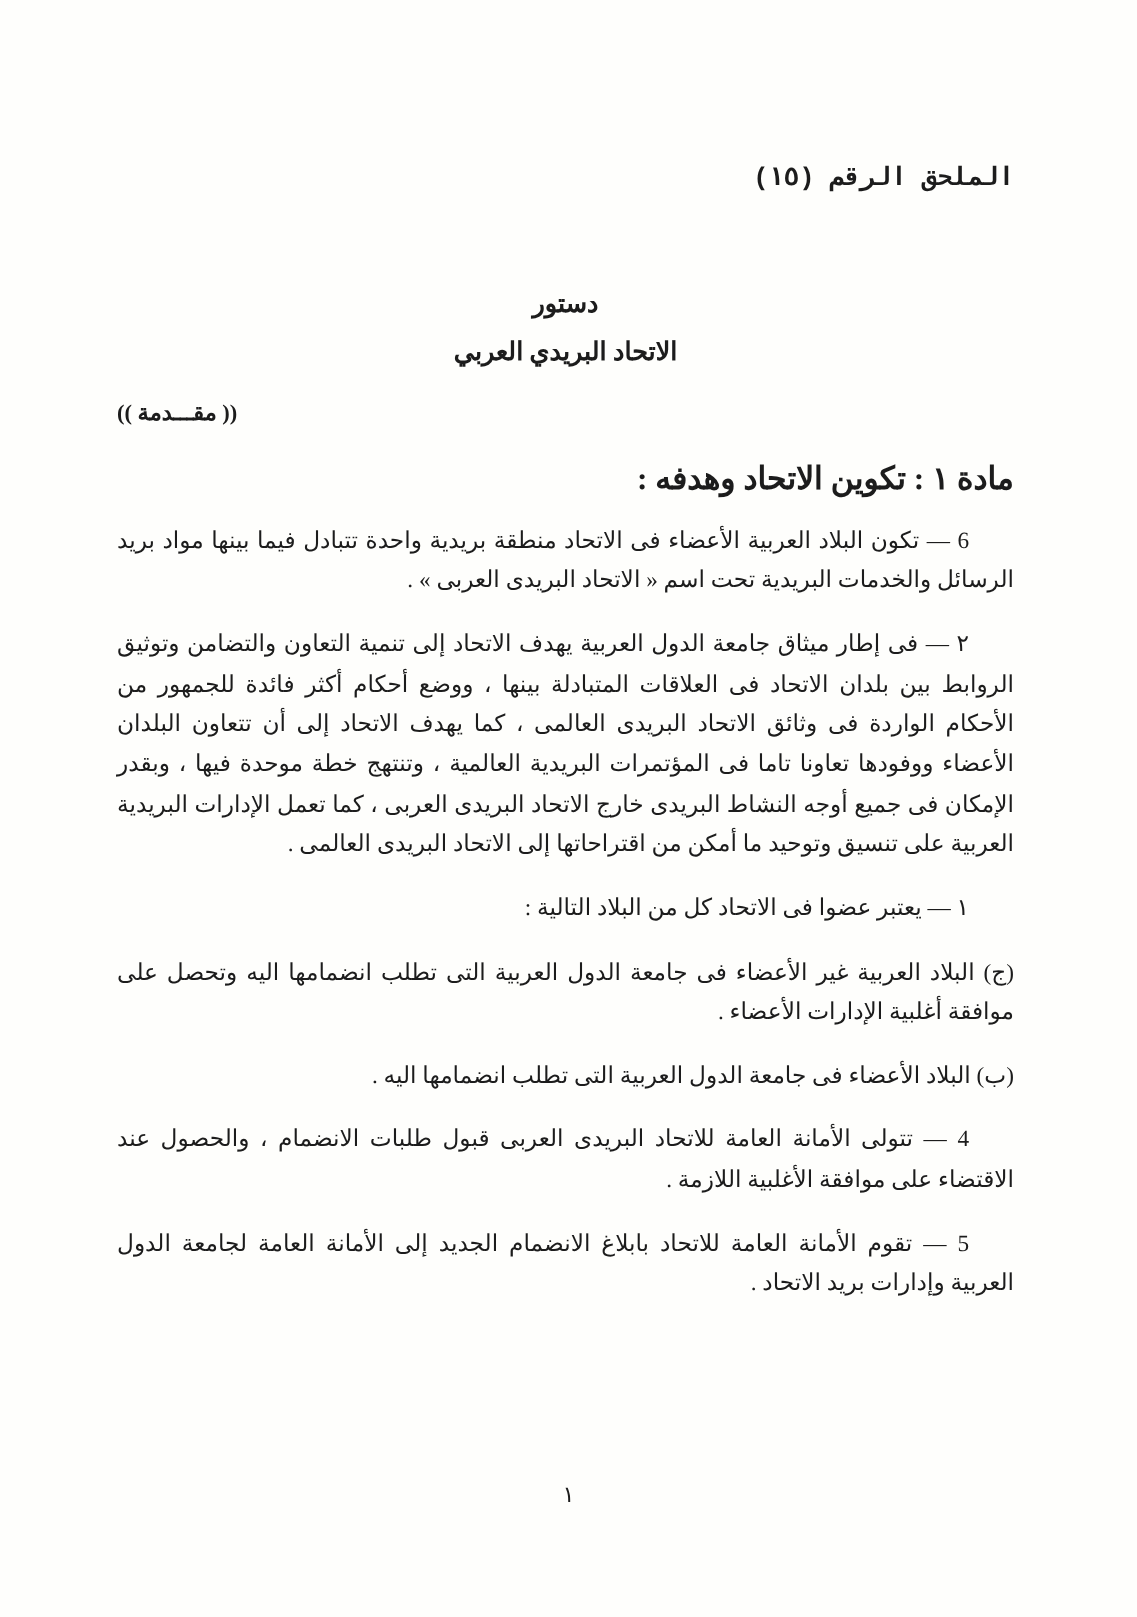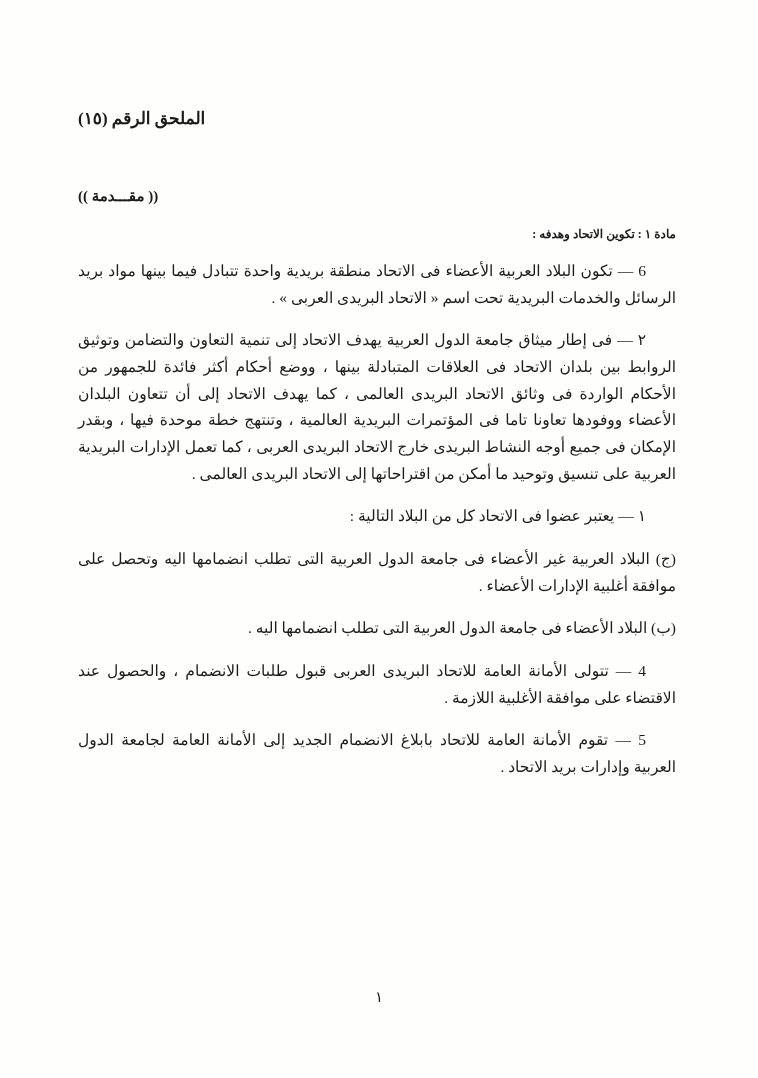--- a/index.html
+++ b/index.html
@@ -14,24 +14,25 @@
     height: 1078px;
     margin: 0 auto;
     background: #fefefc;
     color: #1c1c1c;
     direction: rtl;
     box-sizing: border-box;
     padding: 108px 82px 0 78px;
     overflow: hidden;
   }
   .appendix-title {
-    text-align: left;
+    text-align: right;
     font-weight: bold;
     font-size: 17px;
     margin: 0 0 58px 0;
+    font-family: Liberation Mono, monospace;
   }
   .doc-title {
     text-align: center;
     font-weight: bold;
     font-size: 17px;
     line-height: 1.9;
     margin: 0 0 14px 0;
   }
   .doc-title .line {
     display: block;
@@ -46,39 +47,43 @@
     font-size: 15.5px;
     line-height: 1.72;
     text-align: justify;
     margin: 0 0 16px 0;
   }
   .paragraph.indented {
     text-indent: 30px;
   }
   .section-heading {
     font-weight: bold;
-    font-size: 12px;
+    font-size: 21px;
     margin: 22px 0 16px 0;
   }
   .page-number {
     position: absolute;
     bottom: 72px;
     left: 0;
     right: 0;
     text-align: center;
     font-size: 15px;
   }
 </style>
 </head>
 <body>
 
 <div class="page">
 
   <h1 class="appendix-title">الملحق الرقم (١٥)</h1>
 
+  <div class="doc-title">
+    <span class="line">دستور</span>
+    <span class="line">الاتحاد البريدي العربي</span>
+  </div>
 
   <div class="intro-heading">(( مقـــدمة ))</div>
 
 
   <div>
     <div class="section-heading">مادة ١ : تكوين الاتحاد وهدفه :</div>
     <p class="paragraph indented">6 — تكون البلاد العربية الأعضاء فى الاتحاد منطقة بريدية واحدة تتبادل فيما بينها مواد بريد الرسائل والخدمات البريدية تحت اسم « الاتحاد البريدى العربى » .</p>
     <p class="paragraph indented">٢ — فى إطار ميثاق جامعة الدول العربية يهدف الاتحاد إلى تنمية التعاون والتضامن وتوثيق الروابط بين بلدان الاتحاد فى العلاقات المتبادلة بينها ، ووضع أحكام أكثر فائدة للجمهور من الأحكام الواردة فى وثائق الاتحاد البريدى العالمى ، كما يهدف الاتحاد إلى أن تتعاون البلدان الأعضاء ووفودها تعاونا تاما فى المؤتمرات البريدية العالمية ، وتنتهج خطة موحدة فيها ، وبقدر الإمكان فى جميع أوجه النشاط البريدى خارج الاتحاد البريدى العربى ، كما تعمل الإدارات البريدية العربية على تنسيق وتوحيد ما أمكن من اقتراحاتها إلى الاتحاد البريدى العالمى .</p>
   </div>
 

